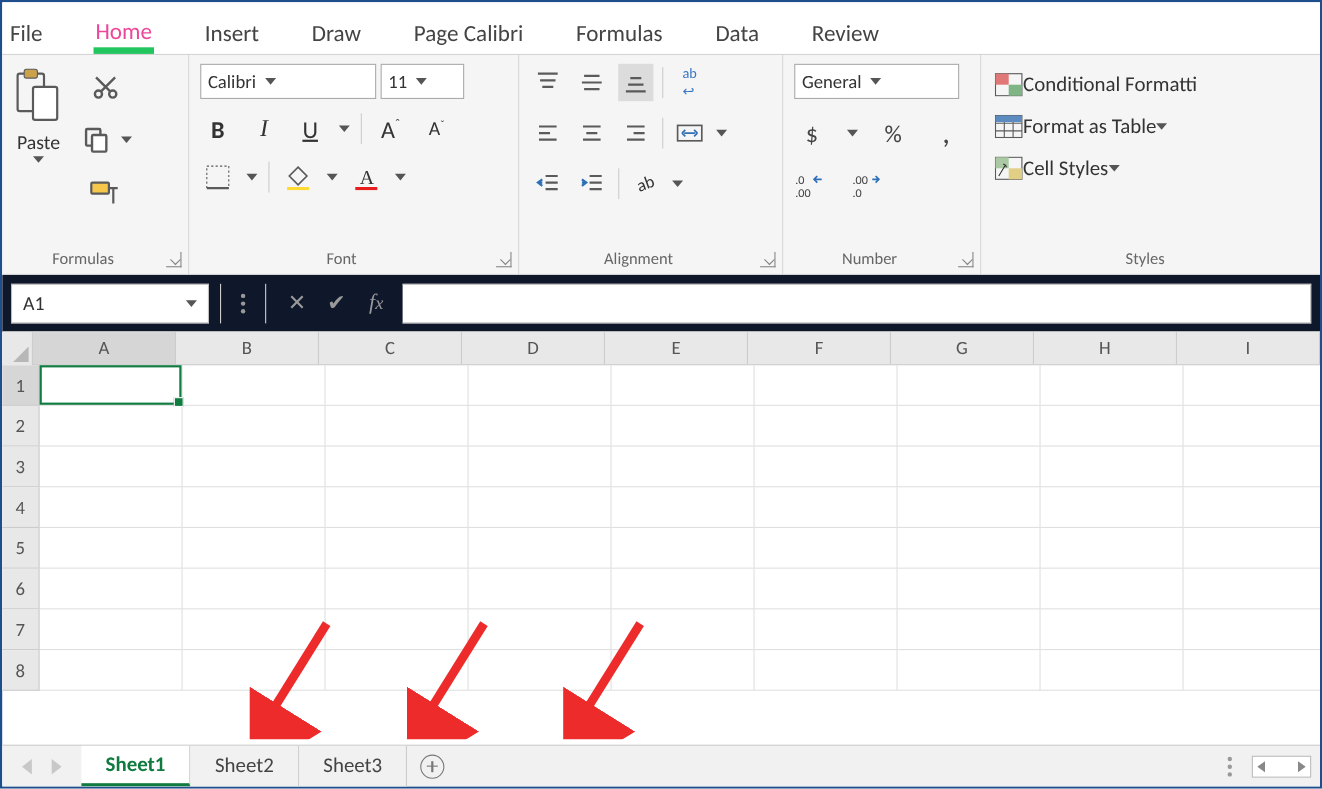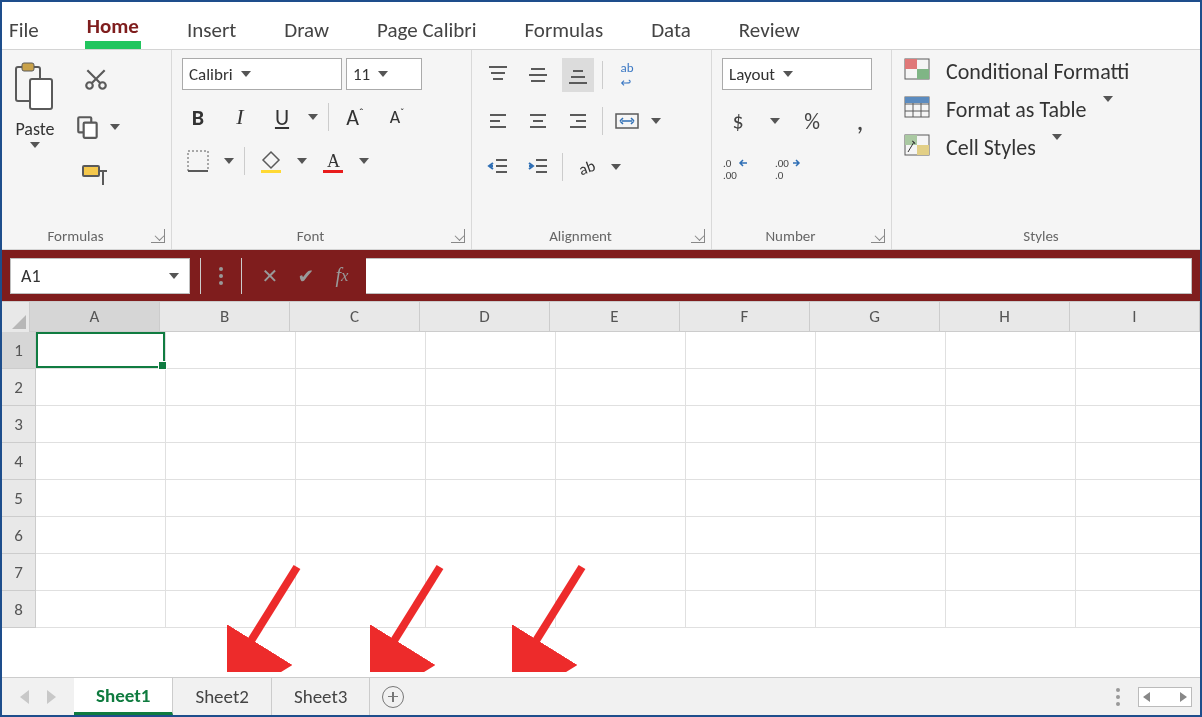--- a/index.html
+++ b/index.html
@@ -1,37 +1,37 @@
 <!DOCTYPE html>
 <html><head>
 <meta charset="utf-8">
 <style>
   html,body{margin:0;padding:0;font-family:"Segoe UI",Calibri,Arial,sans-serif;background:#fff;color:#333;font-size:14px}
   *{box-sizing:border-box}
   .window{width:1202px;height:717px;border:2px solid #1e4e8c;position:relative;overflow:hidden;background:#fff}
   
   .menubar{display:flex;align-items:flex-end;height:48px;padding:0 5px;gap:44px;font-size:21px;color:#444;border-bottom:1px solid #d4d4d4;background:#fff}
   .menubar .tab{padding:10px 2px 8px;cursor:pointer;line-height:1}
-  .menubar .tab.active{color:#7f1d1d;font-weight:700;border-bottom:8px solid #22c55e;padding-bottom:4px}
+  .menubar .tab.active{color:#ec4899;font-weight:400;border-bottom:6px solid #22c55e;padding-bottom:4px}
   
   .ribbon{display:flex;height:200px;background:#f5f5f5;border-bottom:1px solid #d4d4d4}
   .group{position:relative;border-right:1px solid #d9d9d9;padding:8px 10px 26px;display:flex;flex-direction:column}
   .group-label{position:absolute;bottom:4px;left:0;right:22px;text-align:center;font-size:15px;color:#666}
   .launcher{position:absolute;bottom:6px;right:6px;width:14px;height:14px;border:1px solid #888;border-top:none;border-left:none}
   .launcher:before{content:"";position:absolute;right:1px;bottom:1px;width:6px;height:6px;border-right:1px solid #888;border-bottom:1px solid #888;transform:rotate(45deg) translate(-1px,-1px)}
   .btn{display:inline-flex;align-items:center;justify-content:center;min-width:32px;height:34px;cursor:pointer}
   .btn svg{display:block}
   .caret{width:0;height:0;border-left:5px solid transparent;border-right:5px solid transparent;border-top:6px solid #555}
   .combo{display:inline-flex;align-items:center;height:32px;border:1px solid #aaa;background:#fff;padding:0 6px;font-size:17px;color:#333}
   .combo .caret{margin-left:8px}
   .row{display:flex;align-items:center;gap:6px}
-  .link{display:flex;align-items:flex-start;gap:16px;font-size:22px;color:#333;cursor:pointer;height:38px;padding:0 2px;white-space:nowrap}
+  .link{display:flex;align-items:center;gap:0;font-size:19px;color:#333;cursor:pointer;height:38px;padding:0 2px;white-space:nowrap}
   .link svg{flex:0 0 auto}
   
-  .formula-bar{display:flex;align-items:center;height:52px;border-bottom:1px solid #ccc;background:#7f1d1d;padding:8px}
+  .formula-bar{display:flex;align-items:center;height:52px;border-bottom:1px solid #ccc;background:#0f172a;padding:8px}
   .namebox{width:180px;height:36px;border:1px solid #bfbfbf;background:#fff;display:flex;align-items:center;padding:0 10px;font-size:18px;color:#333}
   .namebox .caret{margin-left:auto}
   .fb-div{width:1px;height:36px;background:#ccc;margin:0 10px}
   .fb-btn{width:36px;height:36px;display:flex;align-items:center;justify-content:center;color:#999;font-size:20px}
   .fx{font-style:italic;font-family:"Times New Roman",serif}
   .formula-input{flex:1;height:36px;border:1px solid #bfbfbf;border-left:none;background:#fff;margin-left:6px}
   
   .grid{position:relative;background:#fff}
   .headers{display:flex;height:30px;background:#e8e8e8;border-bottom:1px solid #ccc}
   .corner{width:34px;height:30px;border-right:1px solid #ccc;background:#e8e8e8;position:relative}
@@ -263,21 +263,21 @@
             <span style="font-size:16px;transform:rotate(-20deg);display:inline-block">ab</span>
           </div>
         <span class="caret"></span>
       </div>
       <div class="group-label">Alignment</div>
       <div class="launcher"></div>
     </div>
 
     <div class="group" style="width:180px">
       <div class="combo" style="width:150px;margin-bottom:14px">
-          <span>Layout</span>
+          <span>General</span>
           <span class="caret"></span>
         </div>
       <div class="row" style="gap:16px;margin-bottom:14px;font-size:22px;color:#444">
         <div class="btn">$</div>
           <span class="caret"></span>
         <div class="btn">%</div>
         <div class="btn" style="font-size:28px;line-height:0">,</div>
       </div>
       <div class="row" style="gap:20px">
         <div class="btn">

